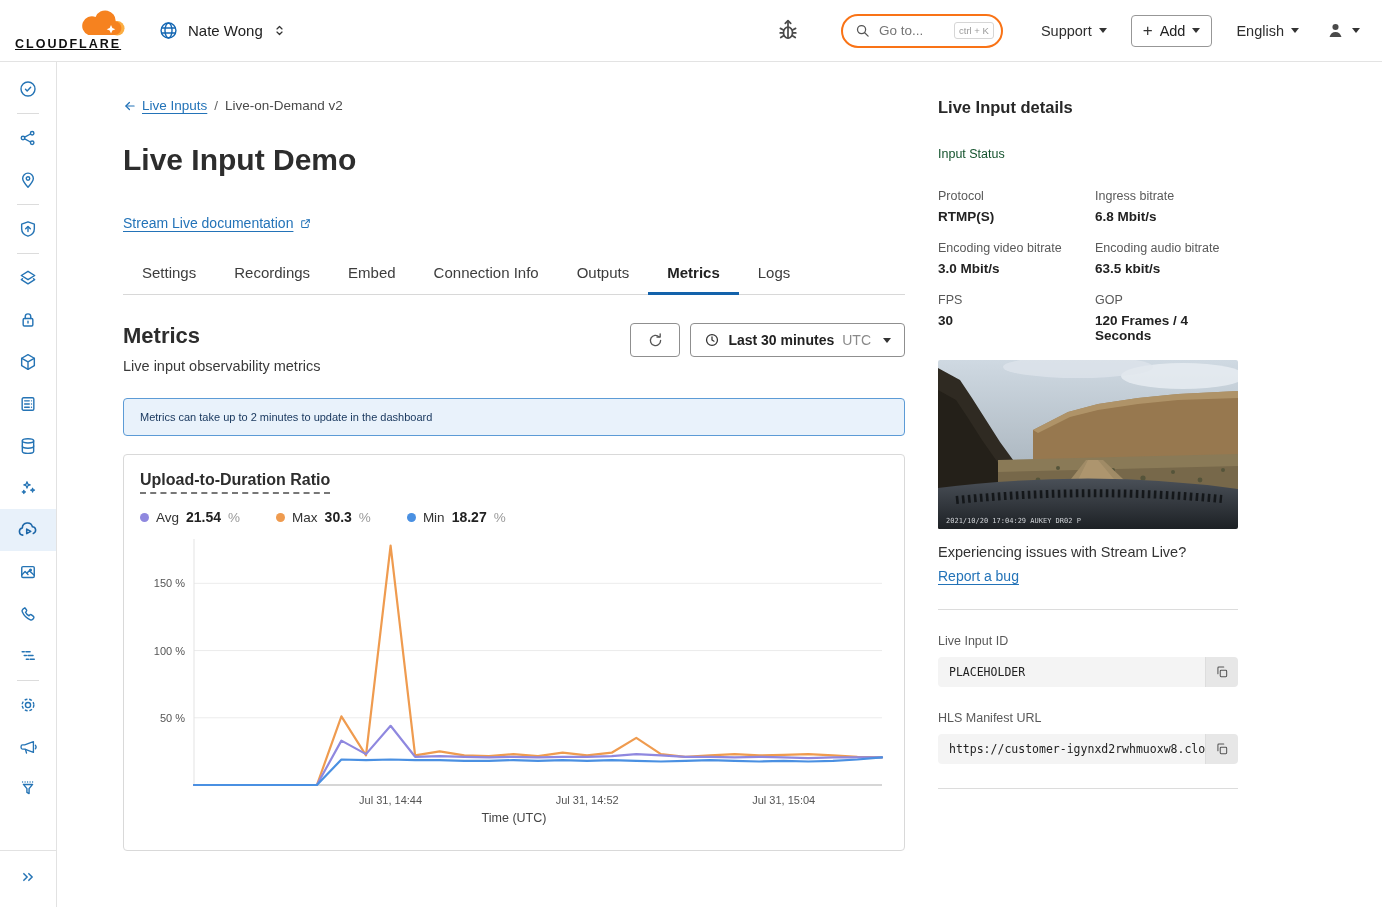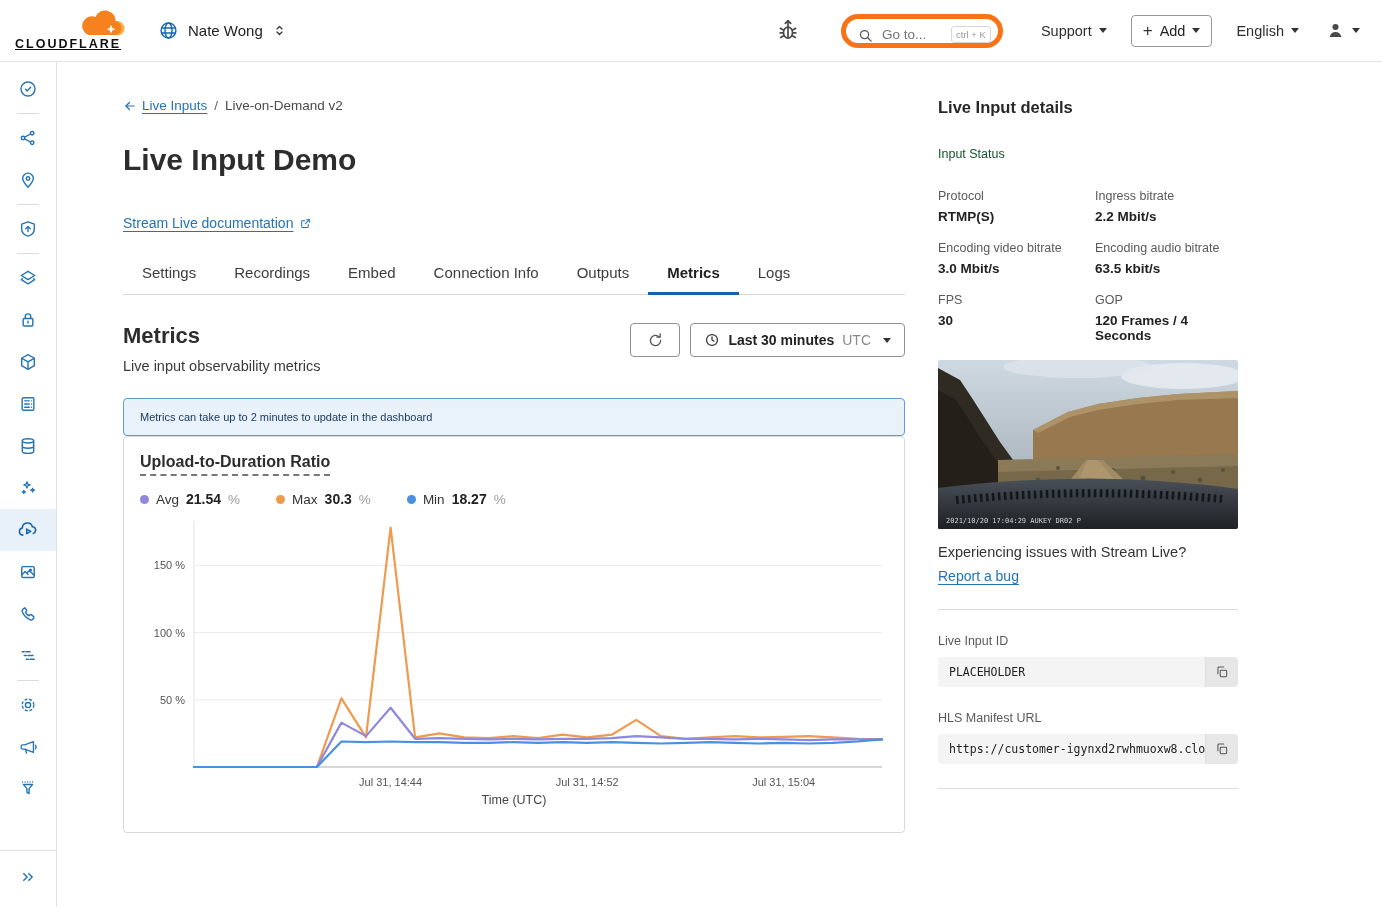--- a/index.html
+++ b/index.html
@@ -10,22 +10,22 @@
   .topbar{height:62px;border-bottom:1px solid #e3e3e3;display:flex;align-items:center;
           padding:0 22px 0 14px;box-sizing:border-box;gap:0;}
   .logo{position:relative;width:116px;height:50px;flex:none;}
   .logo svg{position:absolute;top:3px;right:0;}
   .brand-text{position:absolute;left:1px;bottom:5px;font-size:12.5px;font-weight:bold;
               letter-spacing:2px;color:#101010;text-decoration:underline;}
   .account{display:flex;align-items:center;gap:9px;margin-left:28px;}
   .account-name{font-size:15px;color:#222;}
   .tb-spacer{flex:1;}
   .iconbtn{display:flex;align-items:center;justify-content:center;background:none;border:none;padding:0;cursor:pointer;}
-  .search-pill{width:162px;height:34px;border:5px solid #f97316;border-radius:17px;display:flex;
-               align-items:flex-end;gap:7px;padding:0 7px 0 12px;box-sizing:border-box;margin:0 38px 0 40px;}
+  .search-pill{width:162px;height:34px;border:2px solid #f97316;border-radius:17px;display:flex;
+               align-items:center;gap:7px;padding:0 7px 0 12px;box-sizing:border-box;margin:0 38px 0 40px;}
   .search-pill input{border:none;outline:none;flex:1;min-width:0;font-size:13.5px;color:#444;
                      font-family:"Liberation Sans",sans-serif;background:transparent;}
   .kbd{border:1px solid #d6d6d6;border-radius:3px;font-size:9.5px;color:#9a9a9a;padding:2px 4px;white-space:nowrap;}
   .menu-txt{font-size:14.5px;color:#2e2e2e;display:flex;align-items:center;gap:7px;cursor:pointer;}
   .caret{width:0;height:0;border-left:4.5px solid transparent;border-right:4.5px solid transparent;
          border-top:5.5px solid #333;display:inline-block;}
   .add-btn{border:1px solid #979797;border-radius:4px;height:32px;padding:0 11px;display:flex;
            align-items:center;gap:7px;font-size:14.5px;color:#222;background:#fff;margin:0 24px;cursor:pointer;}
   .plus{font-size:17px;line-height:1;color:#333;}
   .avatar-wrap{display:flex;align-items:center;gap:6px;margin-left:26px;cursor:pointer;}
@@ -71,21 +71,21 @@
   .range-btn{height:34px;border:1px solid #8f8f8f;border-radius:4px;background:#fff;display:flex;
              align-items:center;gap:8px;padding:0 13px;font-size:14px;cursor:pointer;}
   .range-label{font-weight:700;color:#222;}
   .range-zone{color:#8a8a8a;}
   .range-btn .caret{margin-left:4px;}
 
   .banner{margin-top:24px;height:38px;border:1px solid #5c9bd6;background:#e9f2fb;border-radius:4px;
           display:flex;align-items:center;padding:0 16px;font-size:11px;color:#16355c;box-sizing:border-box;}
 
   
-  .chart-card{border:1px solid #d9d9d9;border-radius:4px;padding:16px 16px 12px;
+  .chart-card{margin-top:18px;border:1px solid #d9d9d9;border-radius:4px;padding:16px 16px 12px;
               box-sizing:border-box;height:397px;}
   .chart-title{display:inline-block;font-size:16px;font-weight:700;color:#2d2d2d;
                border-bottom:2px dashed #777;padding-bottom:3px;cursor:help;}
   .legend{margin-top:15px;display:flex;gap:36px;font-size:13.5px;color:#333;align-items:center;}
   .legend-item{display:flex;align-items:center;gap:7px;cursor:pointer;}
   .dot{width:9px;height:9px;border-radius:50%;background:#999;}
   .legend b{font-size:14px;color:#222;}
   .unit{color:#9a9a9a;}
   #chart-svg{display:block;margin-top:8px;}
   .xlabel{text-align:center;font-size:12.5px;color:#444;margin-top:0px;}
@@ -422,21 +422,21 @@
 
         <div class="status-label">Input Status</div>
 
         <div class="detail-grid">
           <div>
             <div class="d-label">Protocol</div>
             <div class="d-value">RTMP(S)</div>
           </div>
           <div>
             <div class="d-label">Ingress bitrate</div>
-            <div class="d-value">2.2 Mbit/s</div>
+            <div class="d-value">6.8 Mbit/s</div>
           </div>
           <div>
             <div class="d-label">Encoding video bitrate</div>
             <div class="d-value">3.0 Mbit/s</div>
           </div>
           <div>
             <div class="d-label">Encoding audio bitrate</div>
             <div class="d-value">63.5 kbit/s</div>
           </div>
           <div>

